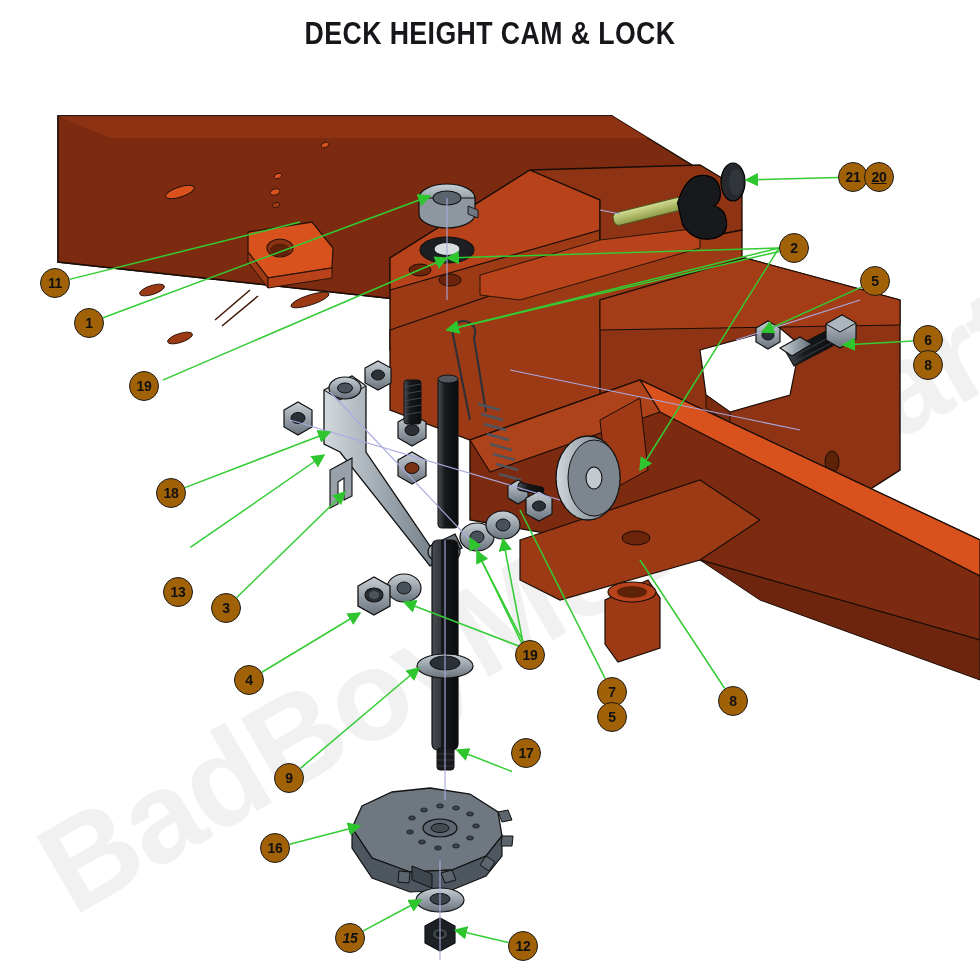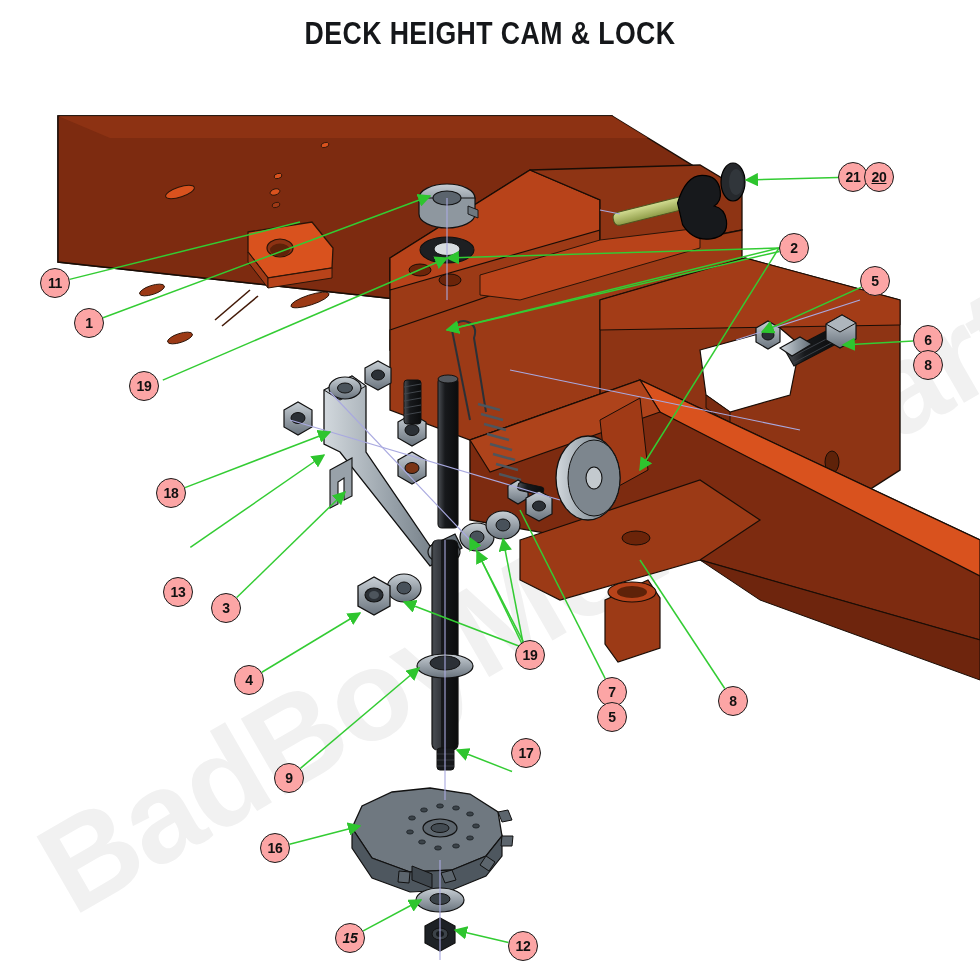--- a/index.html
+++ b/index.html
@@ -29,21 +29,21 @@
     white-space:nowrap;letter-spacing:-2px;
     pointer-events:none;user-select:none;
   }
 
   
   #art{position:absolute;left:0;top:0;width:980px;height:980px;}
 
   
   .balloon{
     position:absolute;width:30px;height:30px;border-radius:50%;
-    background:#fca5a5;border:1.4px solid #1b1b1b;
+    background:#a16207;border:1.4px solid #1b1b1b;
     box-sizing:border-box;
     display:flex;align-items:center;justify-content:center;
     font-size:14px;font-weight:bold;color:#111;
     font-family:"Liberation Sans", sans-serif;
     letter-spacing:-0.3px;
   }
 </style>
 </head>
 <body>
 

